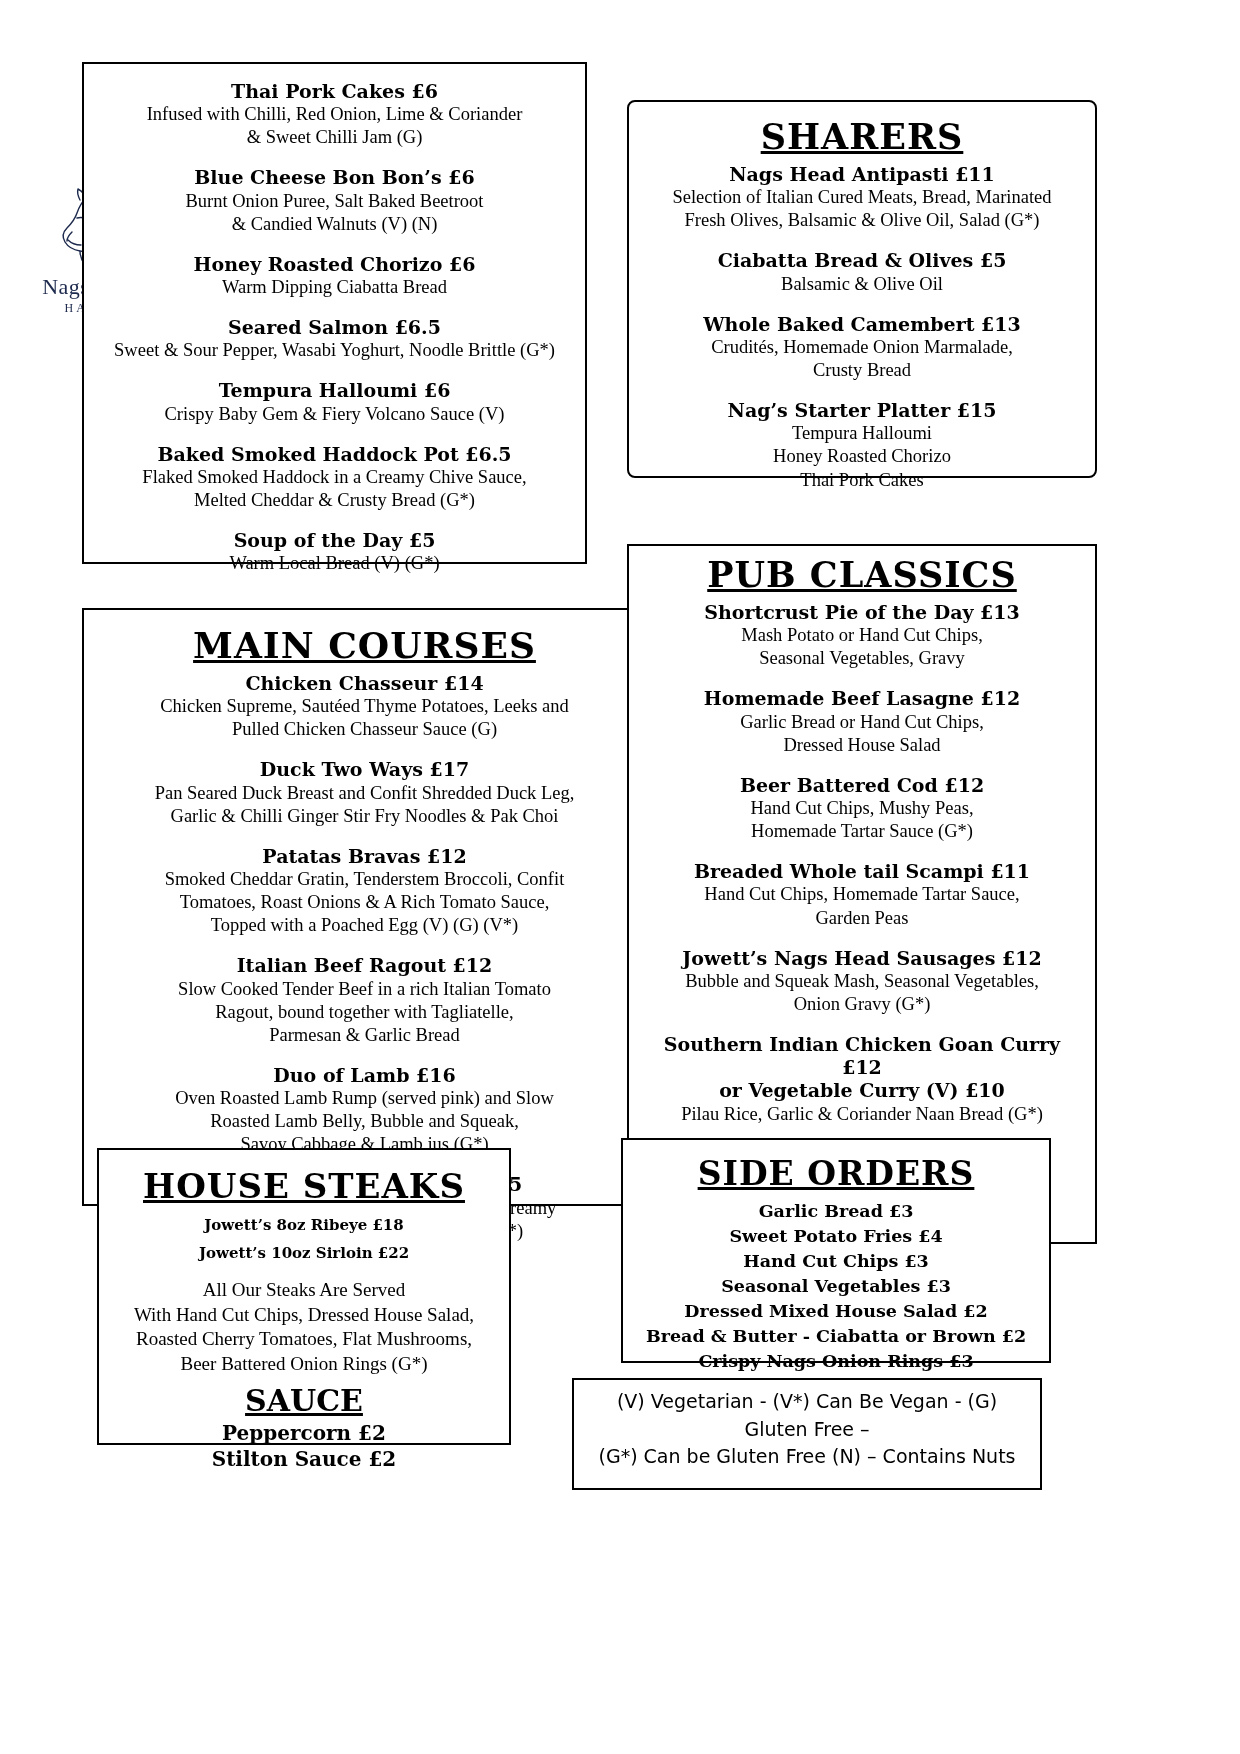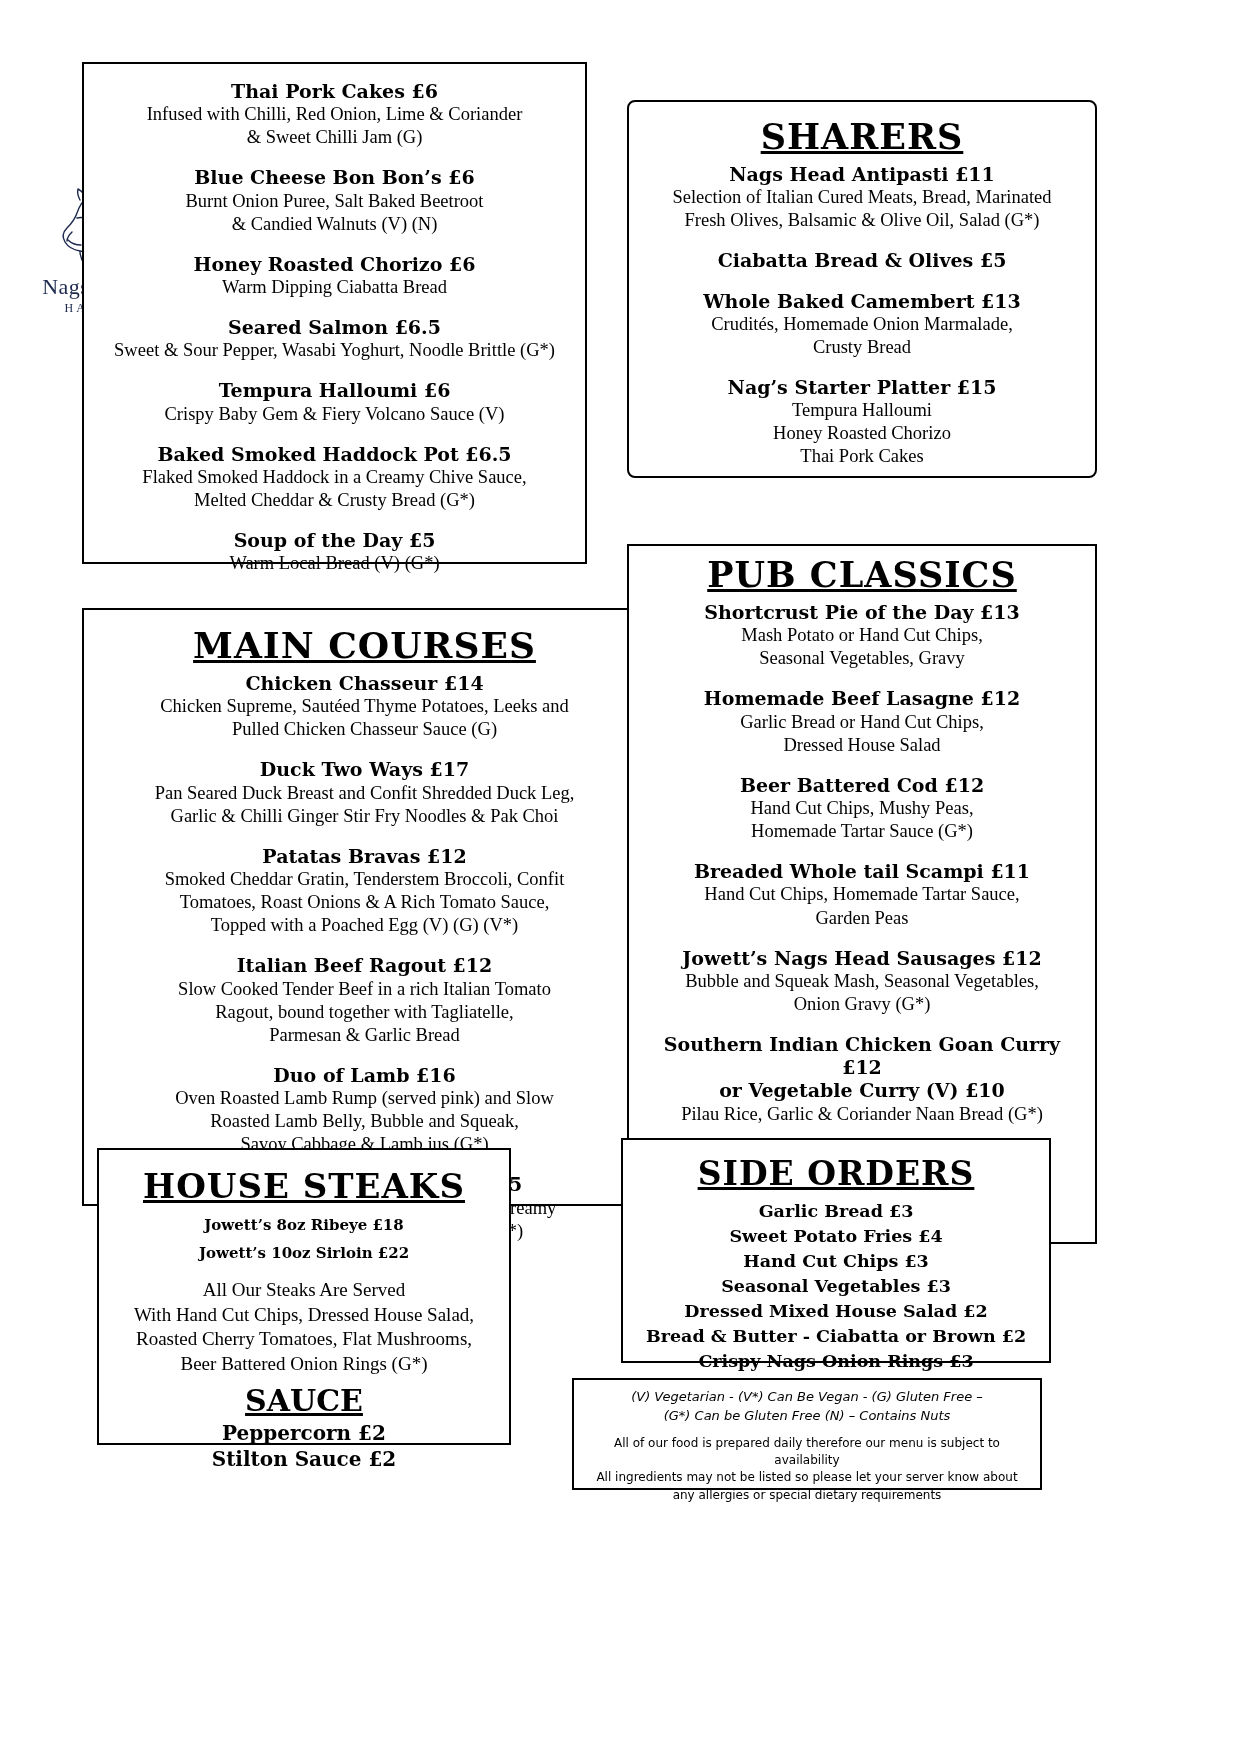--- a/index.html
+++ b/index.html
@@ -145,23 +145,22 @@
     line-height: 1.43;
   }
 
   
   #notes-box {
     left: 572px; top: 1378px; width: 470px; height: 112px;
     padding: 8px 10px;
     font-family: "DejaVu Sans", "Liberation Sans", sans-serif;
   }
   #notes-box .key-line {
-    font-size: 13px;
+    font-size: 19px;
     line-height: 1.45;
-    font-style: italic;
   }
   #notes-box .disclaimer {
     font-size: 12px;
     line-height: 1.45;
     margin-top: 9px;
   }
 </style>
 </head>
 <body>
 
@@ -266,20 +265,21 @@
 
   <div class="box" id="sharers-box">
     <div class="section-title">SHARERS</div>
     <div>
         <div class="item">
           <div class="item-name">Nags Head Antipasti £11</div>
           <div class="item-desc">Selection of Italian Cured Meats, Bread, Marinated<br>Fresh Olives, Balsamic &amp; Olive Oil, Salad (G*)</div>
         </div>
         <div class="item">
           <div class="item-name">Ciabatta Bread &amp; Olives £5</div>
+          <div class="item-desc">Balsamic &amp; Olive Oil</div>
         </div>
         <div class="item">
           <div class="item-name">Whole Baked Camembert £13</div>
           <div class="item-desc">Crudités, Homemade Onion Marmalade,<br>Crusty Bread</div>
         </div>
         <div class="item">
           <div class="item-name">Nag’s Starter Platter £15</div>
           <div class="item-desc">Tempura Halloumi<br>Honey Roasted Chorizo<br>Thai Pork Cakes</div>
         </div>
       </div>
@@ -327,16 +327,15 @@
         <div class="side-item">Hand Cut Chips £3</div>
         <div class="side-item">Seasonal Vegetables £3</div>
         <div class="side-item">Dressed Mixed House Salad £2</div>
         <div class="side-item">Bread &amp; Butter - Ciabatta or Brown £2</div>
         <div class="side-item">Crispy Nags Onion Rings £3</div>
       </div>
   </div>
 
   <div class="box" id="notes-box">
     <div class="key-line">(V) Vegetarian - (V*) Can Be Vegan - (G) Gluten Free –<br>(G*) Can be Gluten Free (N) – Contains Nuts</div>
-    <div class="disclaimer">All of our food is prepared daily therefore our menu is subject to availability<br>All ingredients may not be listed so please let your server know about<br>any allergies or special dietary requirements</div>
   </div>
 
 </div>
 
 </body></html>

